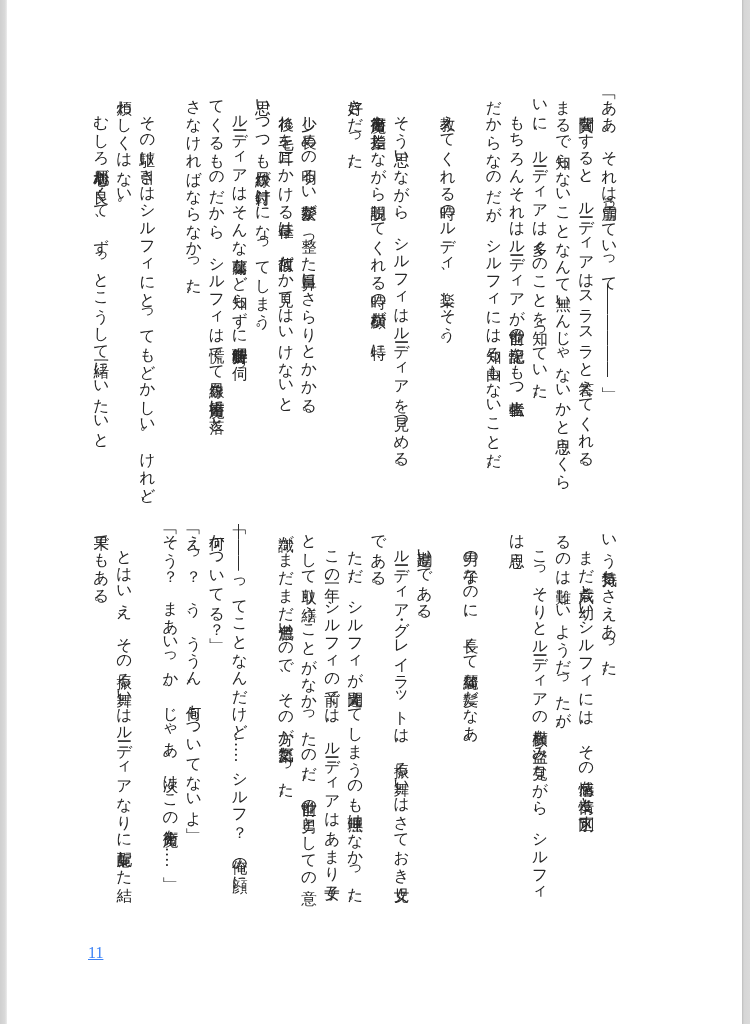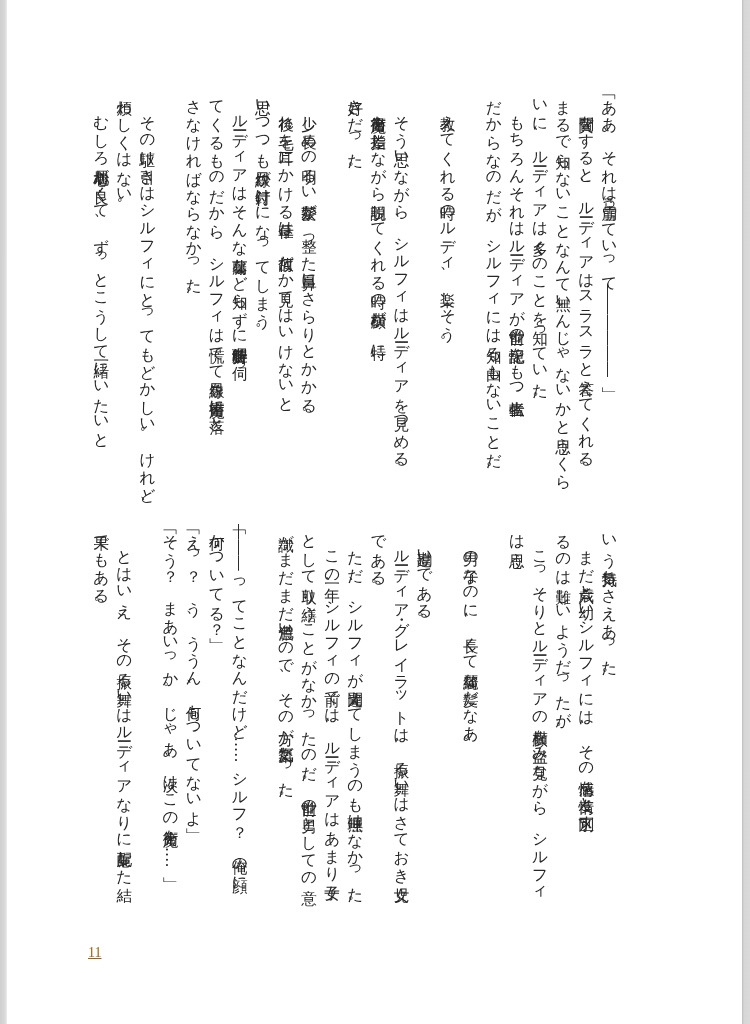--- a/index.html
+++ b/index.html
@@ -55,23 +55,23 @@
       width: 23.1px;
       height: 392px;
       white-space: nowrap;
       overflow: visible;
     }
     .page-number {
       position: absolute;
       left: 88px;
       top: 946px;
       font-family: "Liberation Serif", "DejaVu Serif", serif;
-      font-size: 14px;
+      font-size: 16px;
       line-height: 14px;
-      color: #a16207;
+      color: #3b82f6;
       text-decoration: underline;
     }
   </style>
 </head>
 <body>
 
 <div class="page">
   <div class="edge-left"></div>
   <div class="edge-right"></div>
 

